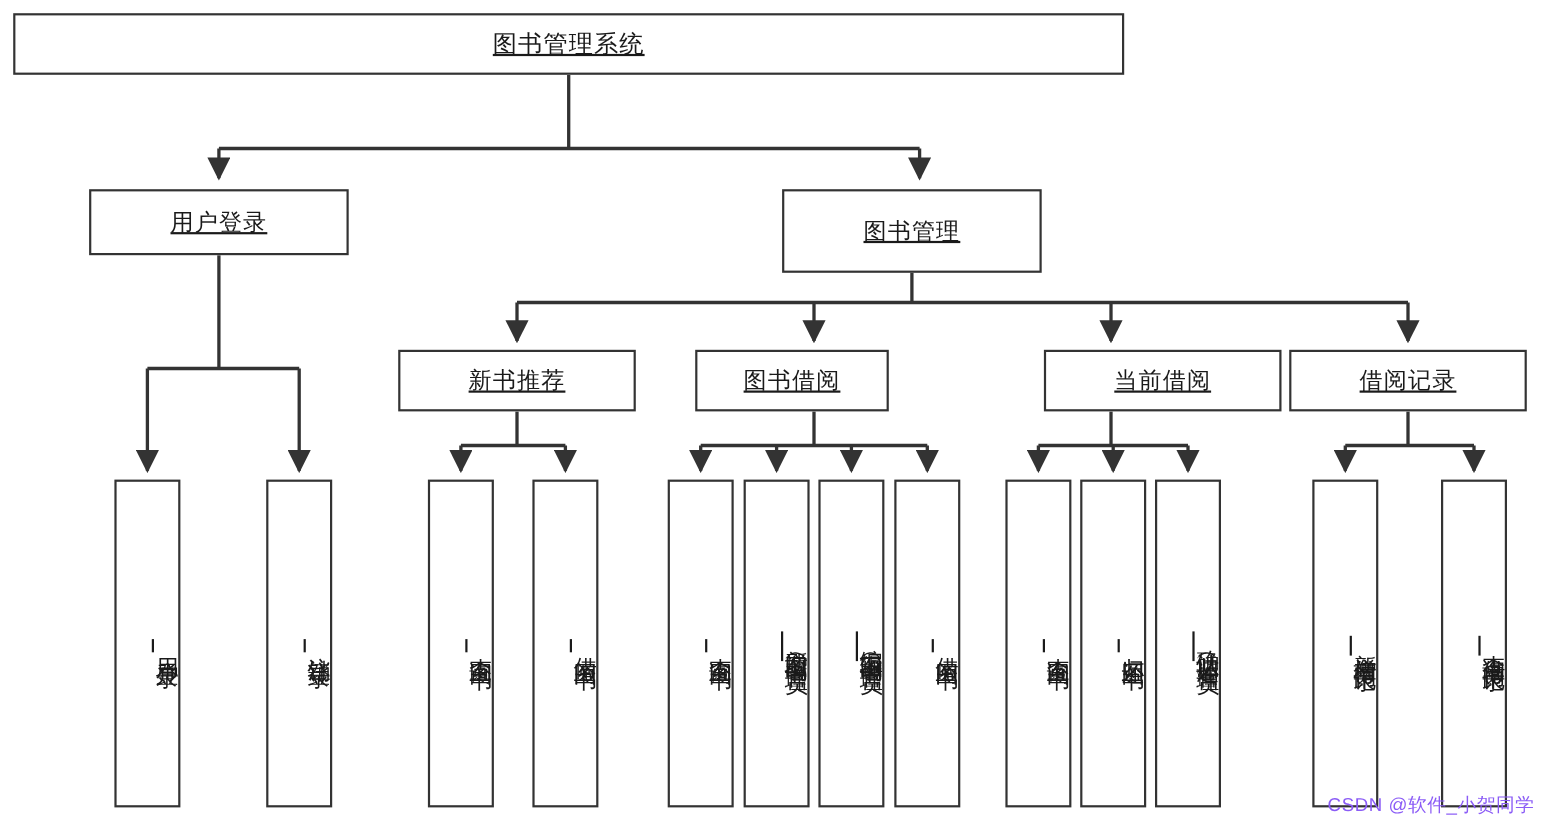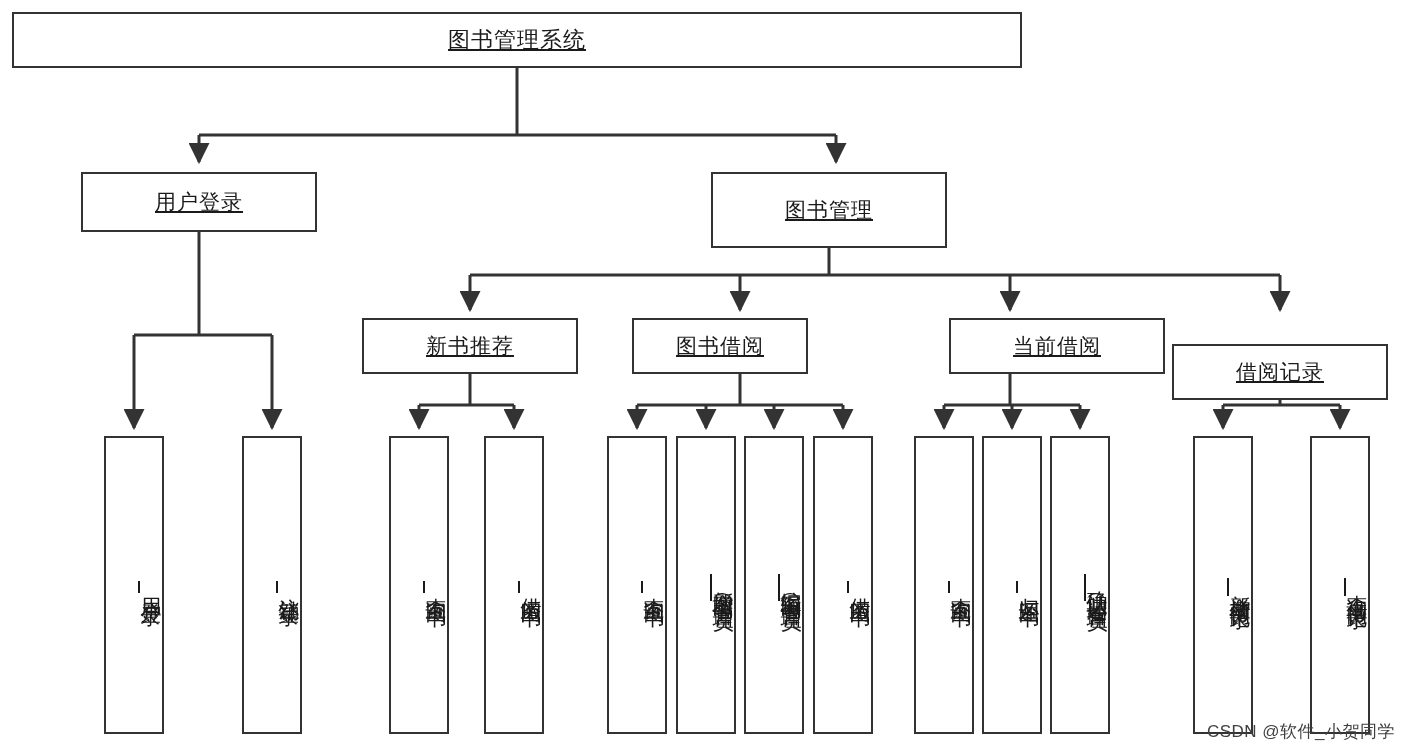--- a/index.html
+++ b/index.html
@@ -56,21 +56,21 @@
   }
   .label {
     display: block;
     text-decoration: underline;
   }
   .watermark {
     position: absolute;
     right: 10px;
     bottom: 4px;
     font-size: 17px;
-    color: #404040;
+    color: #8b5cf6;
     letter-spacing: 0.5px;
     white-space: nowrap;
     z-index: 5;
   }
 </style>
 </head>
 <body>
 
 <div id="canvas">
 
@@ -138,21 +138,21 @@
 
   <div class="node node-h" style="left:362px; top:318px; width:216px; height:56px;">
     <span class="label">新书推荐</span>
   </div>
   <div class="node node-h" style="left:632px; top:318px; width:176px; height:56px;">
     <span class="label">图书借阅</span>
   </div>
   <div class="node node-h" style="left:902px; top:318px; width:216px; height:56px;margin-left:47px;">
     <span class="label">当前借阅</span>
   </div>
-  <div class="node node-h" style="left:1172px; top:318px; width:216px; height:56px;margin-top:26px;">
+  <div class="node node-h" style="left:1172px; top:318px; width:216px; height:56px;">
     <span class="label">借阅记录</span>
   </div>
 
   <div class="node node-v" style="left:104px; top:436px; width:60px; height:298px;">
     <span class="label">用户登录</span>
   </div>
   <div class="node node-v" style="left:242px; top:436px; width:60px; height:298px;">
     <span class="label">注销登录</span>
   </div>
 

